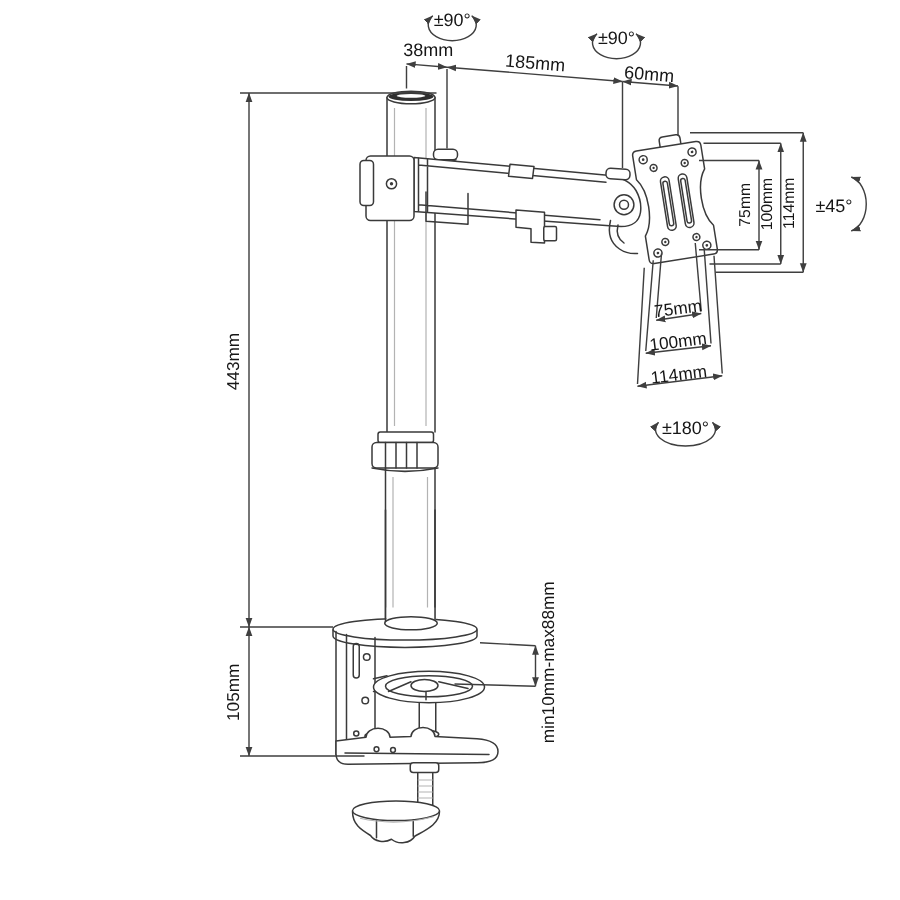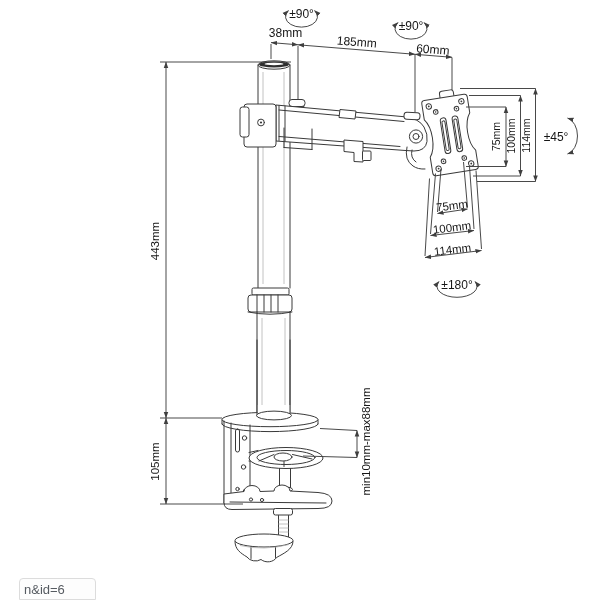--- a/index.html
+++ b/index.html
@@ -189,16 +189,13 @@
     <line class="dim" x1="425" y1="257.5" x2="481.5" y2="250.5" marker-start="url(#ah)" marker-end="url(#ah)"></line>
     <text class="t115" x="452.5" y="209.5" text-anchor="middle" transform="rotate(-7 452.5 209.5)">75mm</text>
     <text class="t115" x="452.5" y="231.5" text-anchor="middle" transform="rotate(-7 452.5 231.5)">100mm</text>
     <text class="t115" x="453" y="253.5" text-anchor="middle" transform="rotate(-7 453 253.5)">114mm</text>
 
     <path class="dim" d="M439,281.5 A20,11 0 1 0 475,281.5" marker-start="url(#ah)" marker-end="url(#ah)"></path>
     <text class="t12" x="457" y="289" text-anchor="middle">±180°</text>
   </g>
 </svg>
 
-<div id="status-tip">
-  <span>n&amp;id=6</span>
 </div>
-</div>
 
 </body></html>

